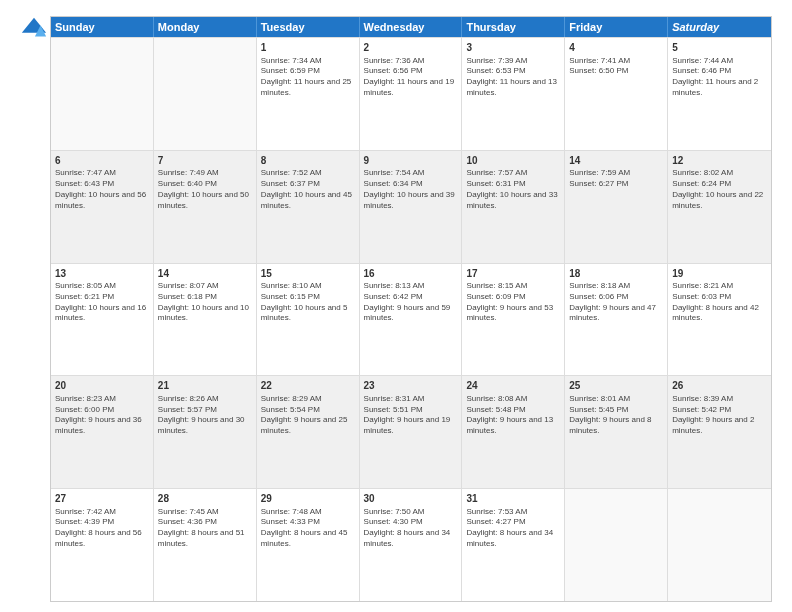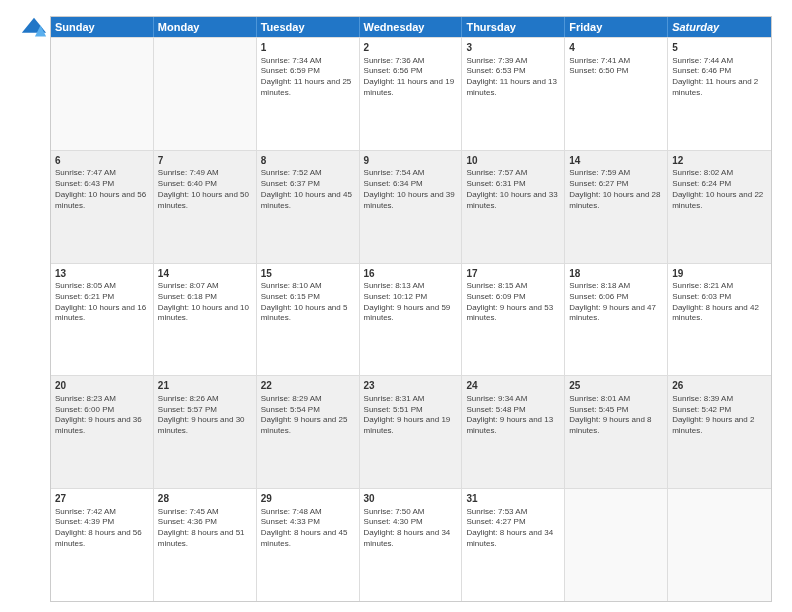--- a/index.html
+++ b/index.html
@@ -210,21 +210,20 @@
           <div class="cal-cell shaded">
             <span class="day-num">10</span>
             <div class="cell-text">Sunrise: 7:57 AM</div>
             <div class="cell-text">Sunset: 6:31 PM</div>
             <div class="cell-text">Daylight: 10 hours and 33 minutes.</div>
           </div>
           <div class="cal-cell shaded">
             <span class="day-num">14</span>
             <div class="cell-text">Sunrise: 7:59 AM</div>
             <div class="cell-text">Sunset: 6:27 PM</div>
-            <div class="cell-text">Daylight: 10 hours and 28 minutes.</div>
           </div>
           <div class="cal-cell shaded">
             <span class="day-num">12</span>
             <div class="cell-text">Sunrise: 8:02 AM</div>
             <div class="cell-text">Sunset: 6:24 PM</div>
             <div class="cell-text">Daylight: 10 hours and 22 minutes.</div>
           </div>
         </div>
         <div class="cal-week">
           <div class="cal-cell">
@@ -241,21 +240,21 @@
           </div>
           <div class="cal-cell">
             <span class="day-num">15</span>
             <div class="cell-text">Sunrise: 8:10 AM</div>
             <div class="cell-text">Sunset: 6:15 PM</div>
             <div class="cell-text">Daylight: 10 hours and 5 minutes.</div>
           </div>
           <div class="cal-cell">
             <span class="day-num">16</span>
             <div class="cell-text">Sunrise: 8:13 AM</div>
-            <div class="cell-text">Sunset: 10:12 PM</div>
+            <div class="cell-text">Sunset: 6:42 PM</div>
             <div class="cell-text">Daylight: 9 hours and 59 minutes.</div>
           </div>
           <div class="cal-cell">
             <span class="day-num">17</span>
             <div class="cell-text">Sunrise: 8:15 AM</div>
             <div class="cell-text">Sunset: 6:09 PM</div>
             <div class="cell-text">Daylight: 9 hours and 53 minutes.</div>
           </div>
           <div class="cal-cell">
             <span class="day-num">18</span>
@@ -290,21 +289,21 @@
             <div class="cell-text">Daylight: 9 hours and 25 minutes.</div>
           </div>
           <div class="cal-cell shaded">
             <span class="day-num">23</span>
             <div class="cell-text">Sunrise: 8:31 AM</div>
             <div class="cell-text">Sunset: 5:51 PM</div>
             <div class="cell-text">Daylight: 9 hours and 19 minutes.</div>
           </div>
           <div class="cal-cell shaded">
             <span class="day-num">24</span>
-            <div class="cell-text">Sunrise: 9:34 AM</div>
+            <div class="cell-text">Sunrise: 8:08 AM</div>
             <div class="cell-text">Sunset: 5:48 PM</div>
             <div class="cell-text">Daylight: 9 hours and 13 minutes.</div>
           </div>
           <div class="cal-cell shaded">
             <span class="day-num">25</span>
             <div class="cell-text">Sunrise: 8:01 AM</div>
             <div class="cell-text">Sunset: 5:45 PM</div>
             <div class="cell-text">Daylight: 9 hours and 8 minutes.</div>
           </div>
           <div class="cal-cell shaded">

